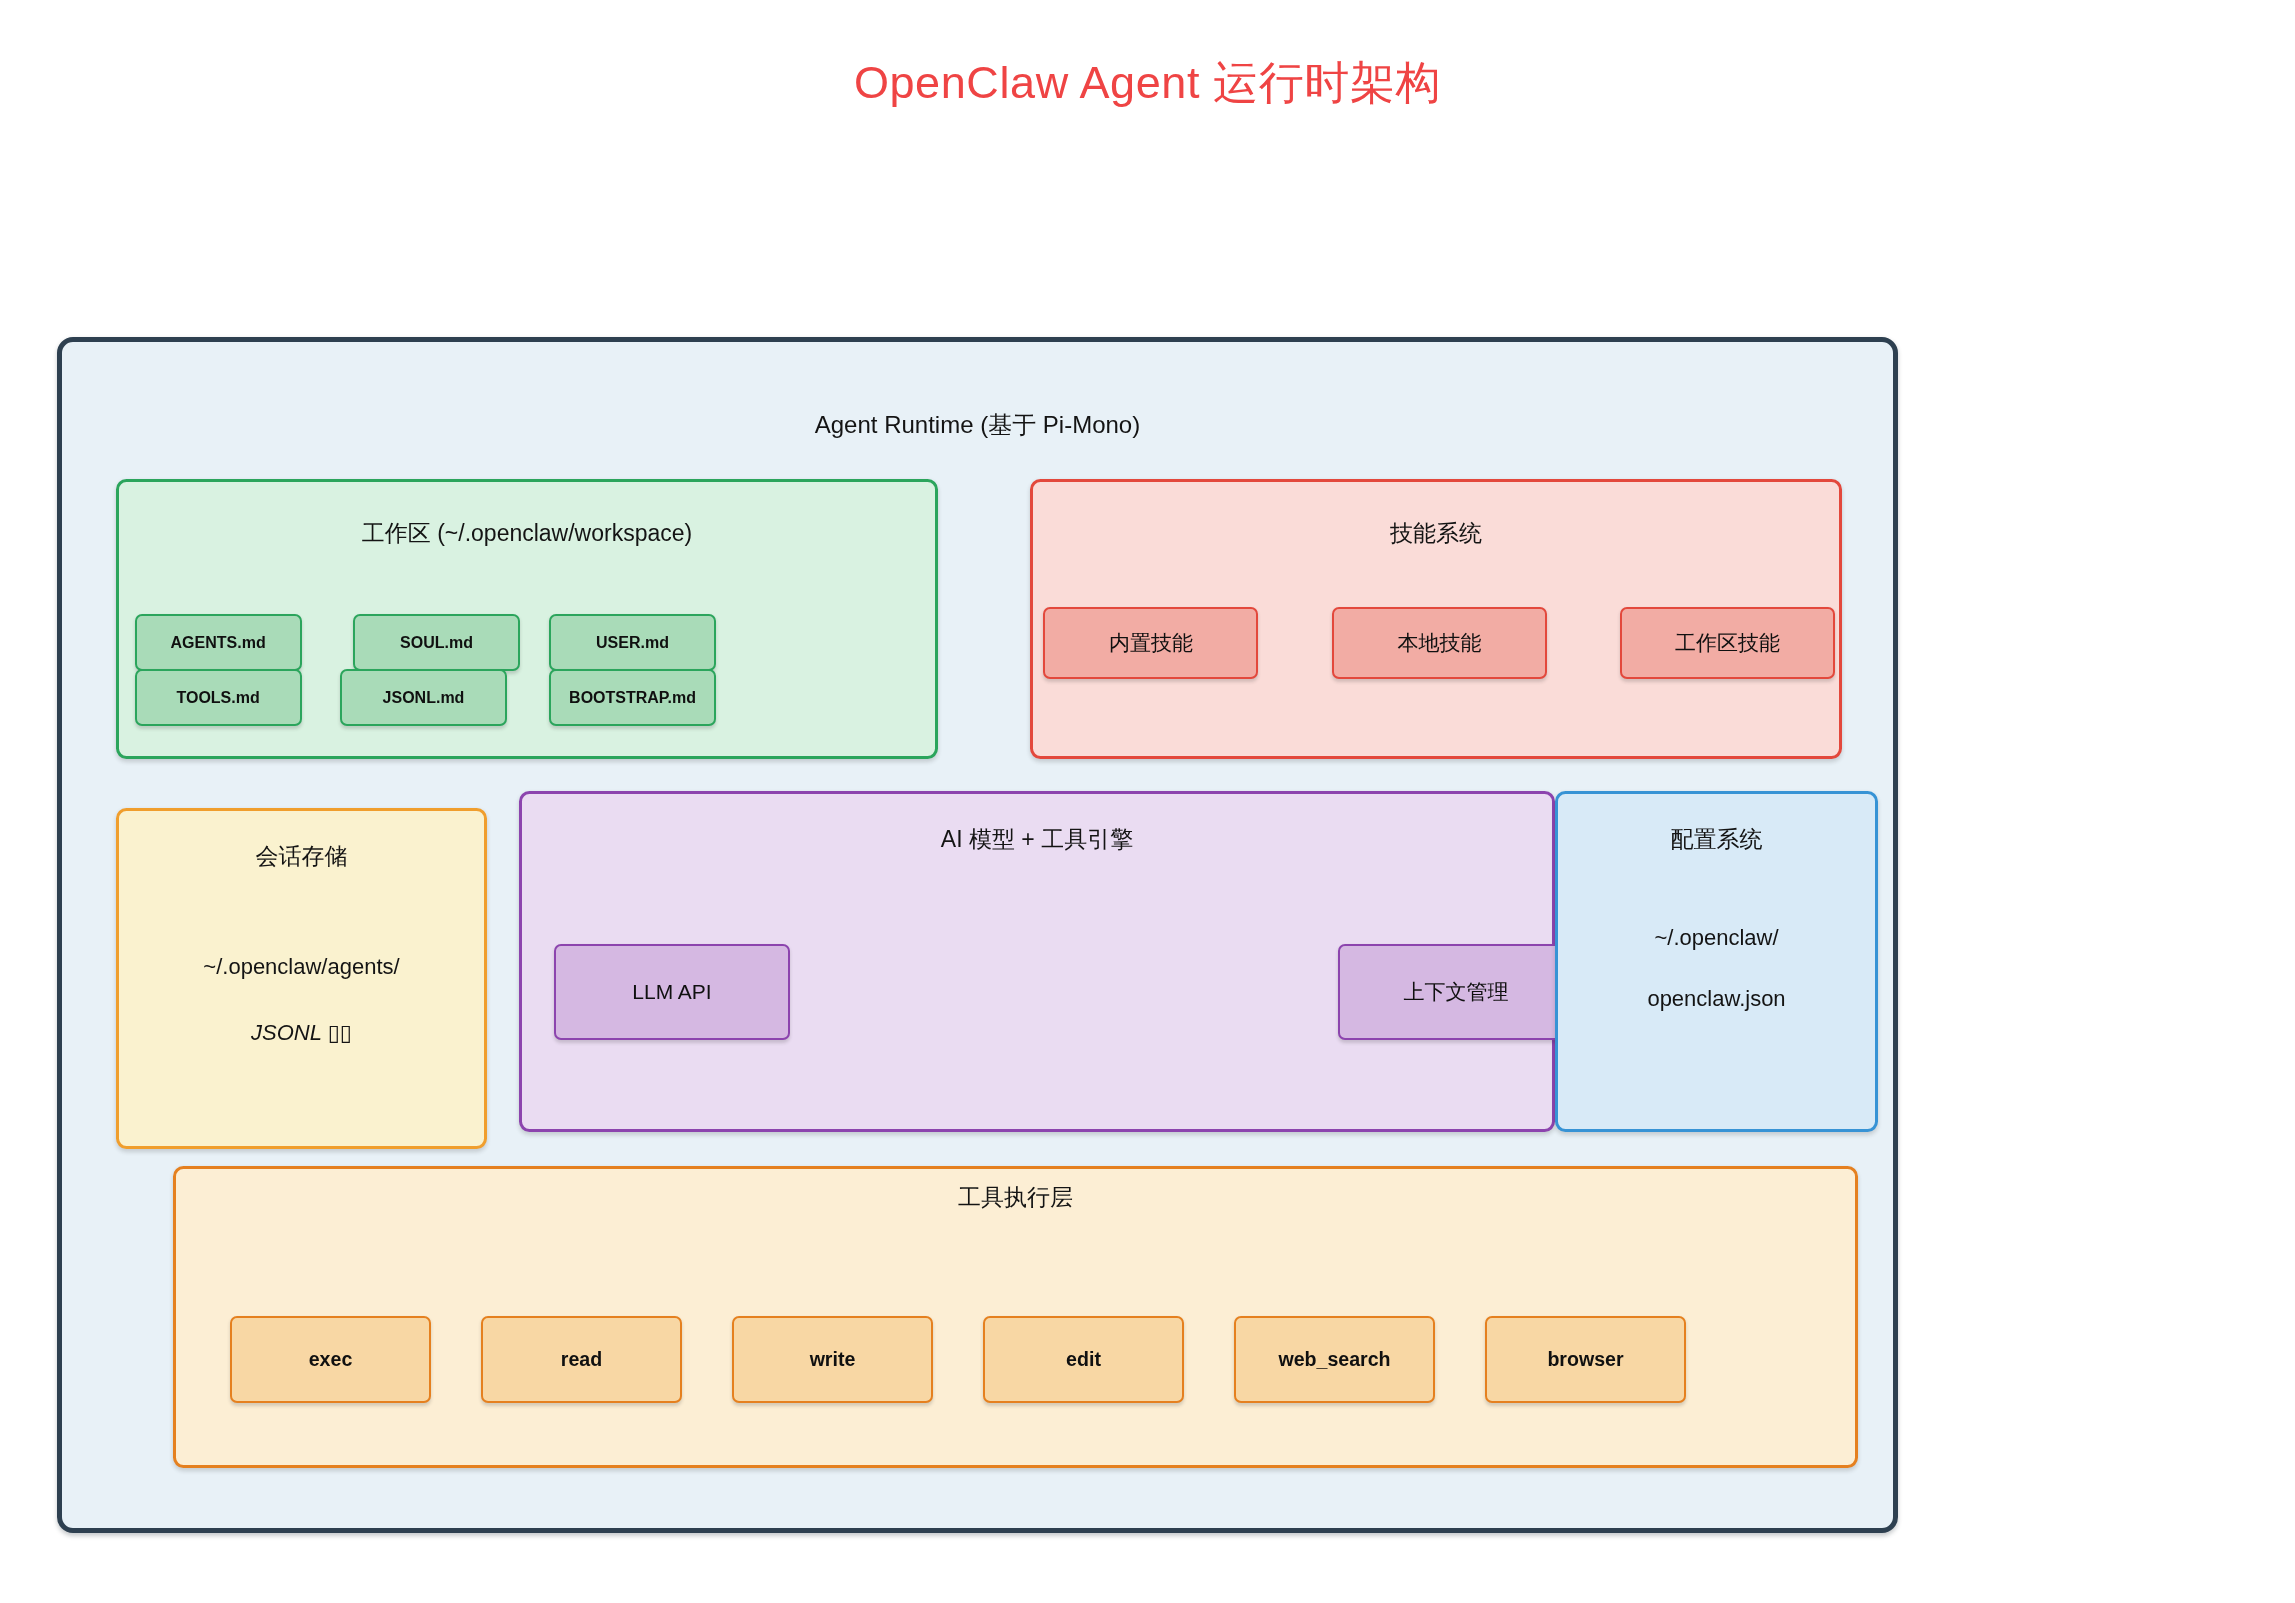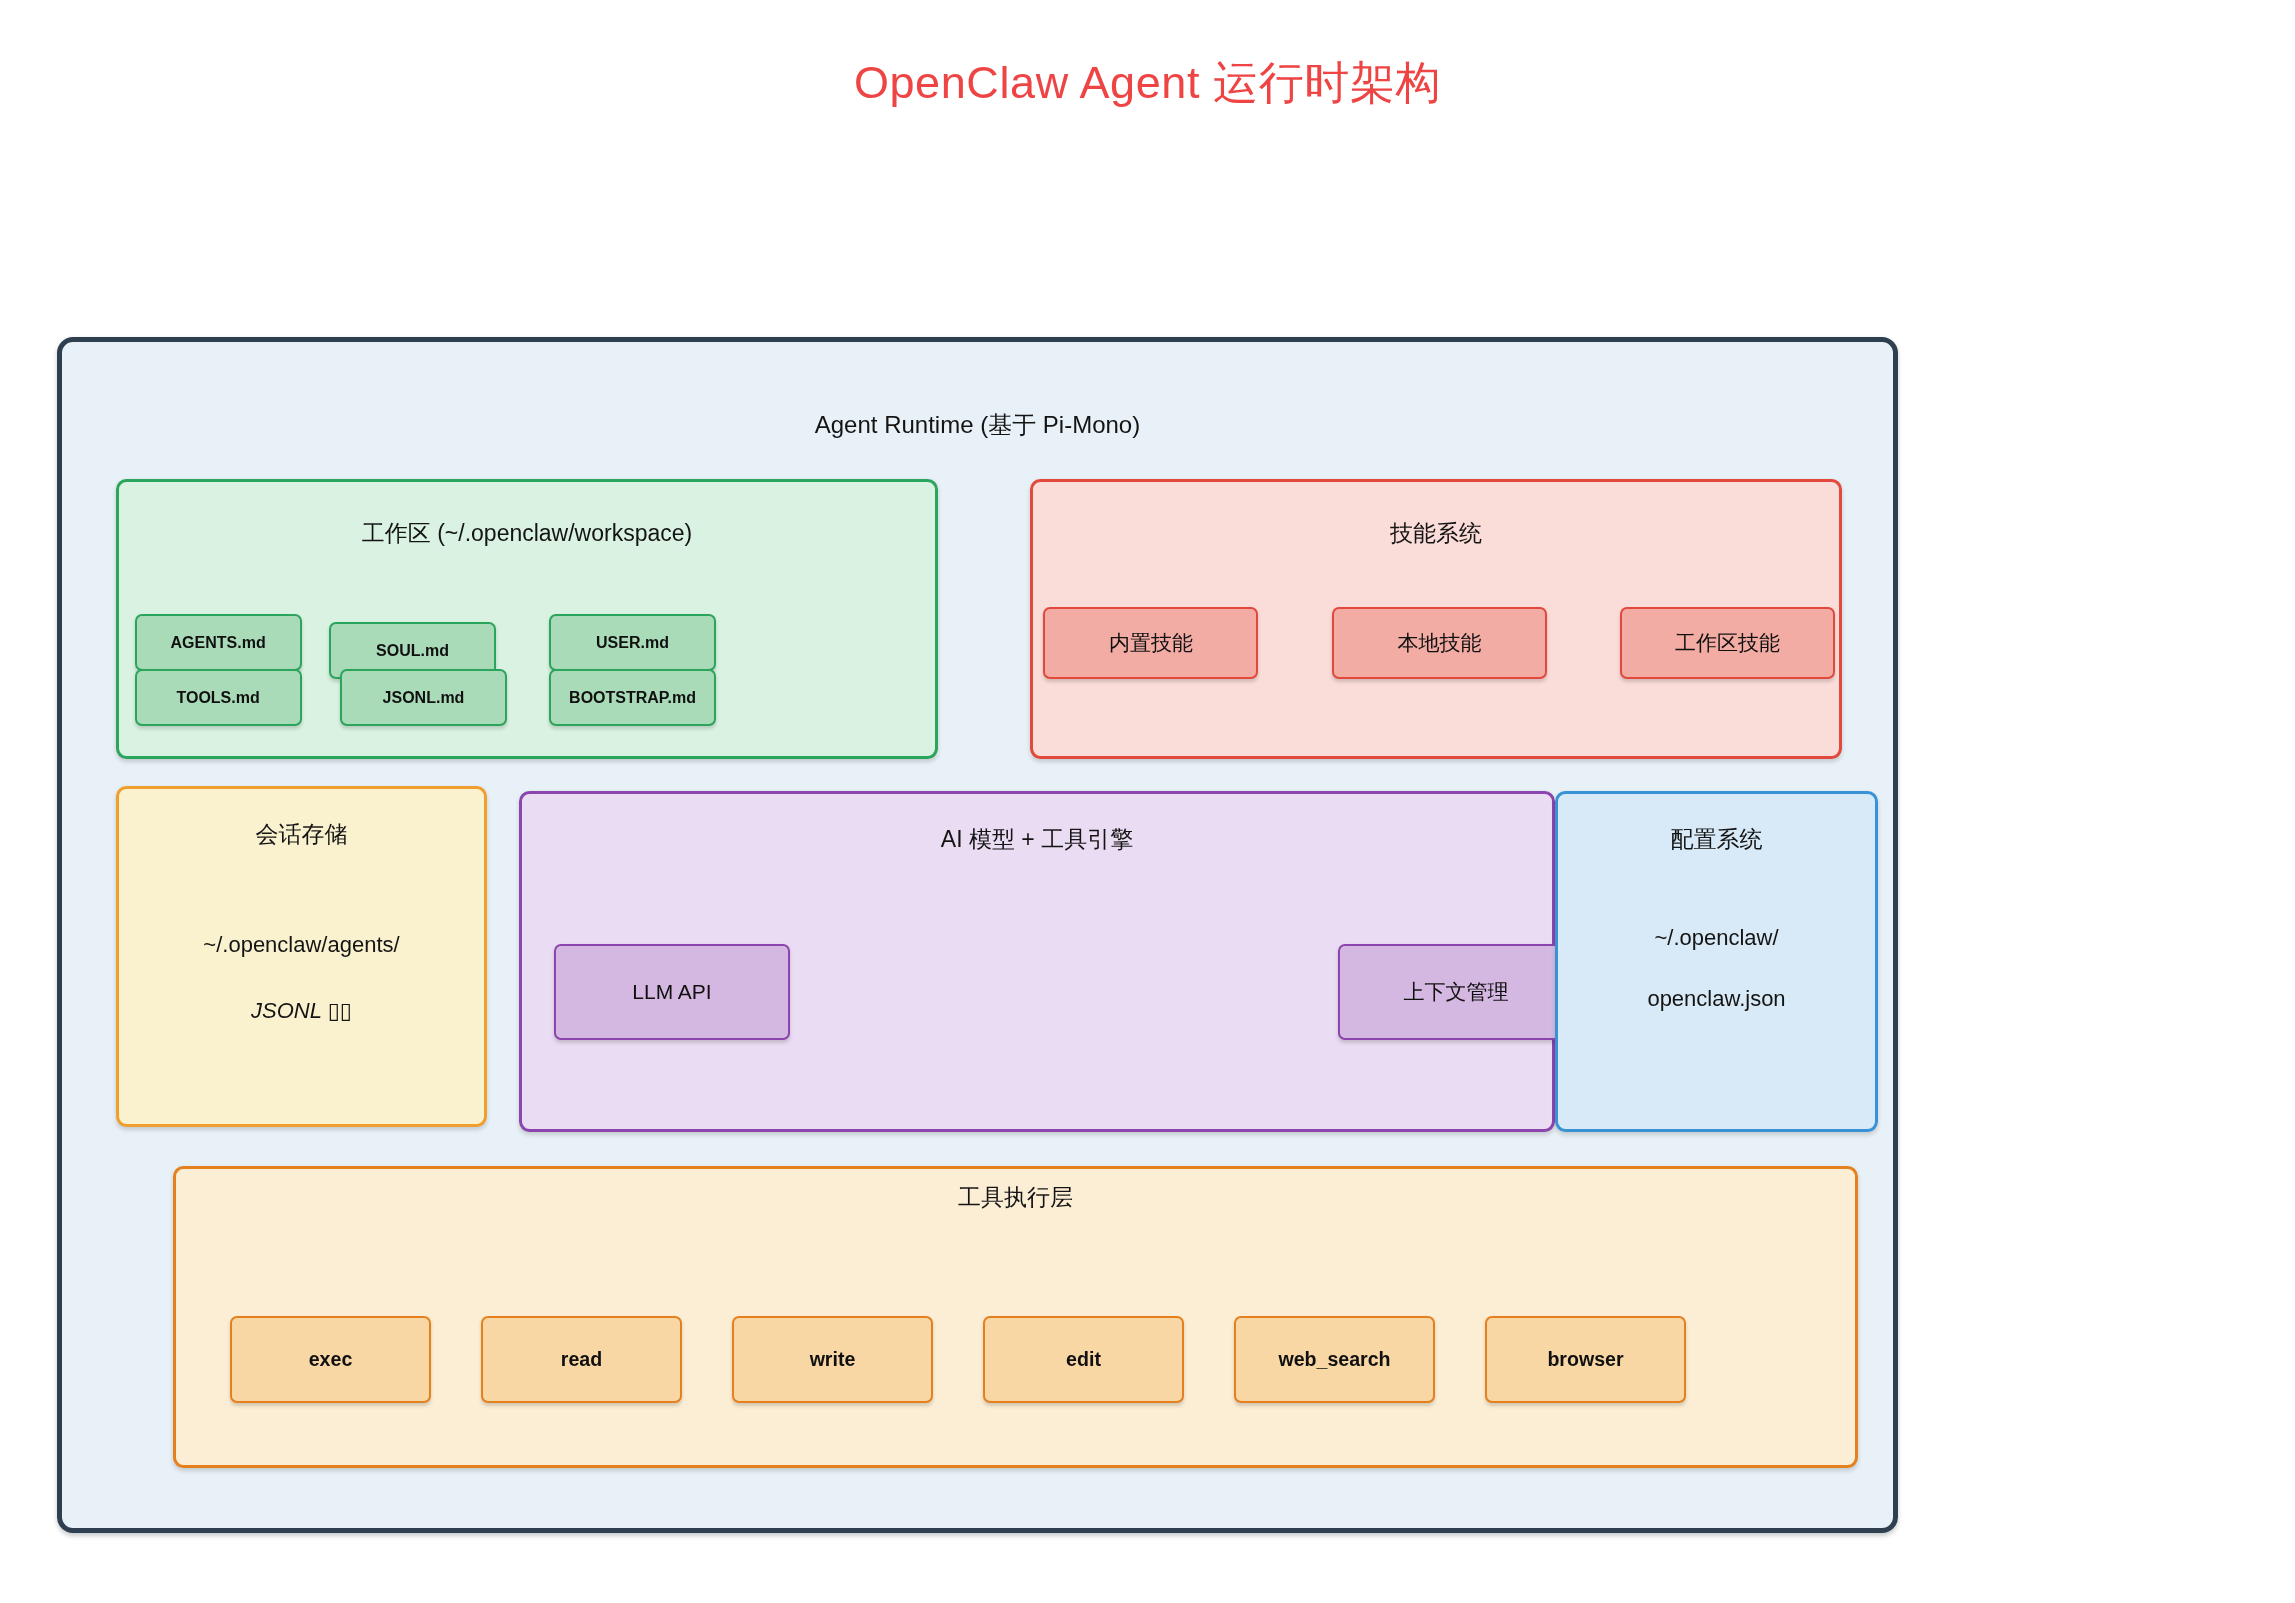--- a/index.html
+++ b/index.html
@@ -34,21 +34,21 @@
     box-shadow:0 2.9px 4.6px rgba(40,50,60,0.25);
   }
   .runtime-label{
     position:absolute;left:0;right:0;top:71px;text-align:center;
     font-size:24px;line-height:24px;color:#141414;
   }
   
   .sec{position:absolute;border-radius:10.4px;box-sizing:border-box;box-shadow:0 2.3px 4px rgba(40,40,40,0.18);}
   #workspace-box{left:54px;top:137px;width:822px;height:280px;background:#D9F2E1;border:3.5px solid #2BA55C;}
   #skills-box{left:968px;top:137px;width:812px;height:280px;background:#FADCD8;border:3.5px solid #E3483C;}
-  #session-box{left:54px;top:444px;width:371px;height:341px;background:#FAF2CF;border:3.5px solid #F09E2D;}
+  #session-box{left:54px;top:466px;width:371px;height:341px;background:#FAF2CF;border:3.5px solid #F09E2D;}
   #engine-box{left:457px;top:449px;width:1036px;height:341px;background:#EADCF2;border:3.5px solid #8C44AE;}
   #config-box{left:1493px;top:449px;width:323px;height:341px;background:#D8EAF7;border:3.5px solid #3793D5;}
   #tools-box{left:111px;top:824px;width:1685px;height:302px;background:#FCEED4;border:3.5px solid #E5801F;}
   
   .file-node{background:#A9DBB8;border:2.3px solid #2BA55C;width:167px;height:57px;font-size:16px;font-weight:bold;}
   .skill-node{background:#F2ACA4;border:2.3px solid #E3483C;width:215px;height:72px;font-size:21px;}
   .engine-node{background:#D5B8E2;border:2.3px solid #8C44AE;width:236px;height:96px;font-size:21px;}
   .tool-node{background:#F8D7A4;border:2.3px solid #E5801F;width:201px;height:87px;font-size:19.6px;font-weight:bold;}
   .italic{font-style:italic;}
 </style>
@@ -59,21 +59,21 @@
 
   <div class="diagram-title">OpenClaw Agent 运行时架构</div>
 
   <div id="outer" class="container">
 
     <div class="runtime-label">Agent Runtime (基于 Pi-Mono)</div>
 
     <div id="workspace-box" class="sec">
       <div class="section-title" style="top:40px;">工作区 (~/.openclaw/workspace)</div>
       <div class="node file-node" style="left:15.6px;top:132px;">AGENTS.md</div>
-      <div class="node file-node" style="left:210px;top:132px;margin-top:8px;">SOUL.md</div>
+      <div class="node file-node" style="left:234px;top:132px;">SOUL.md</div>
       <div class="node file-node" style="left:430px;top:132px;">USER.md</div>
       <div class="node file-node" style="left:15.6px;top:187px;">TOOLS.md</div>
       <div class="node file-node" style="left:221px;top:187px;">JSONL.md</div>
       <div class="node file-node" style="left:430px;top:187px;">BOOTSTRAP.md</div>
     </div>
 
     <div id="skills-box" class="sec">
       <div class="section-title" style="top:40px;">技能系统</div>
       <div class="node skill-node" style="left:10.4px;top:125px;">内置技能</div>
       <div class="node skill-node" style="left:299px;top:125px;">本地技能</div>

